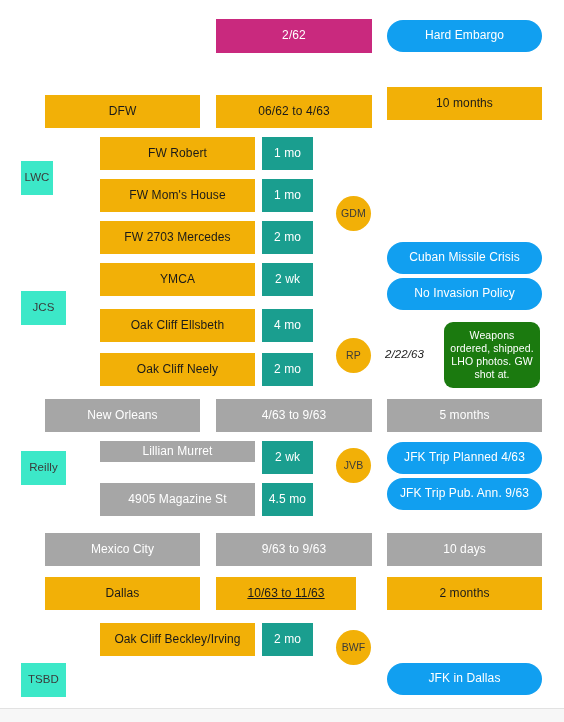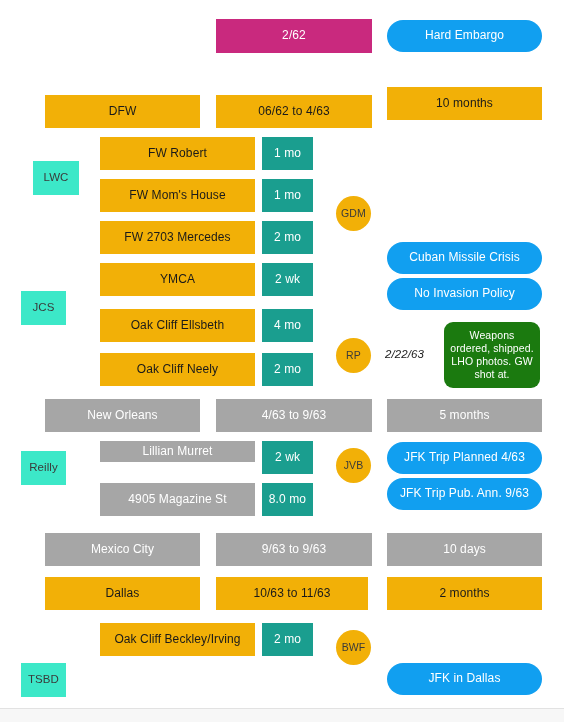--- a/index.html
+++ b/index.html
@@ -72,21 +72,21 @@
 
   <div class="box v-orange sub-label" style="left:100px; top:263px; width:155px; height:33px;">YMCA</div>
   <div class="box v-teal" style="left:262px; top:263px; width:51px; height:33px;">2 wk</div>
 
   <div class="box v-orange sub-label" style="left:100px; top:309px; width:155px; height:33px;">Oak Cliff Ellsbeth</div>
   <div class="box v-teal" style="left:262px; top:309px; width:51px; height:33px;">4 mo</div>
 
   <div class="box v-orange sub-label" style="left:100px; top:353px; width:155px; height:33px;">Oak Cliff Neely</div>
   <div class="box v-teal" style="left:262px; top:353px; width:51px; height:33px;">2 mo</div>
 
-  <div class="box v-mint tag" style="left:21px; top:161px; width:46px; height:34px;margin-left:12px;">LWC</div>
+  <div class="box v-mint tag" style="left:21px; top:161px; width:32px; height:34px;">LWC</div>
   <div class="box v-mint tag" style="left:21px; top:291px; width:45px; height:34px;">JCS</div>
   <div class="box v-mint tag" style="left:21px; top:451px; width:45px; height:34px;">Reilly</div>
   <div class="box v-mint tag" style="left:21px; top:663px; width:45px; height:34px;">TSBD</div>
 
   <div class="box v-circle" style="left:336px; top:196px; width:35px; height:35px;">GDM</div>
 
   <div class="box v-circle" style="left:336px; top:338px; width:35px; height:35px;text-align:right;">RP</div>
   <div class="box v-plain" style="left:385px; top:343px; width:70px; height:24px;">2/22/63</div>
 
   <div class="box v-circle" style="left:336px; top:448px; width:35px; height:35px;">JVB</div>
@@ -102,28 +102,28 @@
   <div class="box v-green" style="left:444px; top:322px; width:96px; height:66px;">Weapons ordered, shipped. LHO photos.  GW shot at.</div>
 
   <div class="box v-gray" style="left:45px; top:399px; width:155px; height:33px;">New Orleans</div>
   <div class="box v-gray" style="left:216px; top:399px; width:156px; height:33px;">4/63 to 9/63</div>
   <div class="box v-gray" style="left:387px; top:399px; width:155px; height:33px;">5 months</div>
 
   <div class="box v-gray sub-label" style="left:100px; top:441px; width:155px; height:21px;">Lillian Murret</div>
   <div class="box v-teal" style="left:262px; top:441px; width:51px; height:33px;">2 wk</div>
 
   <div class="box v-gray sub-label" style="left:100px; top:483px; width:155px; height:33px;">4905 Magazine St</div>
-  <div class="box v-teal" style="left:262px; top:483px; width:51px; height:33px;">8.0 mo</div>
+  <div class="box v-teal" style="left:262px; top:483px; width:51px; height:33px;">4.5 mo</div>
 
   <div class="box v-gray" style="left:45px; top:533px; width:155px; height:33px;">Mexico City</div>
   <div class="box v-gray" style="left:216px; top:533px; width:156px; height:33px;">9/63 to 9/63</div>
   <div class="box v-gray" style="left:387px; top:533px; width:155px; height:33px;">10 days</div>
 
   <div class="box v-orange" style="left:45px; top:577px; width:155px; height:33px;">Dallas</div>
-  <div class="box v-orange" style="left:216px; top:577px; width:152px; height:33px;">10/63 to 11/63</div>
+  <div class="box v-orange" style="left:216px; top:577px; width:140px; height:33px;text-decoration:underline;">10/63 to 11/63</div>
   <div class="box v-orange" style="left:387px; top:577px; width:155px; height:33px;">2 months</div>
 
   <div class="box v-orange sub-label" style="left:100px; top:623px; width:155px; height:33px;">Oak Cliff Beckley/Irving</div>
   <div class="box v-teal" style="left:262px; top:623px; width:51px; height:33px;">2 mo</div>
 
   <div class="box v-strip" style="left:0px; top:708px; width:564px; height:14px;"></div>
 
 </div>
 
 </body></html>

